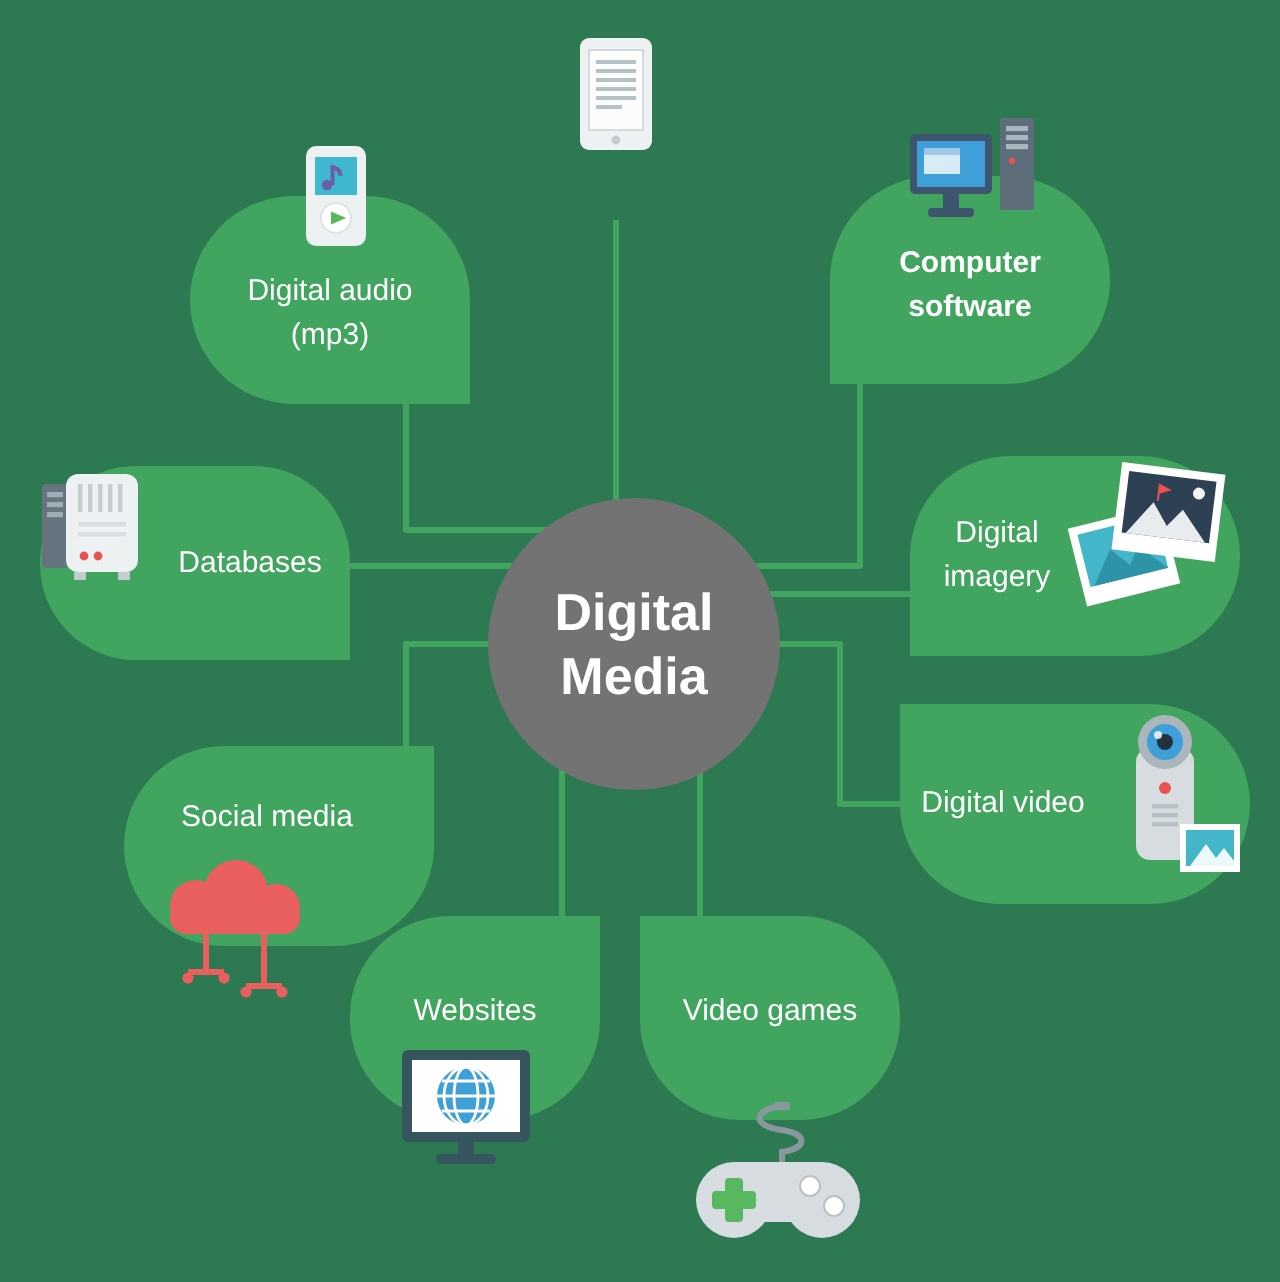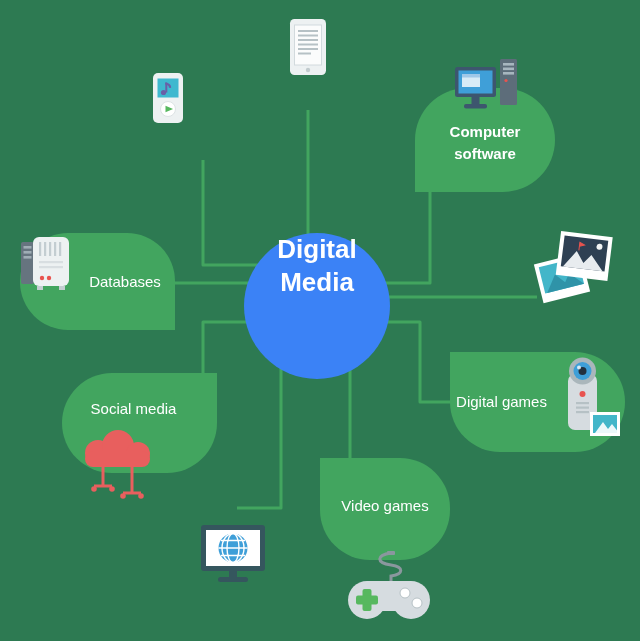--- a/index.html
+++ b/index.html
@@ -21,23 +21,23 @@
   .p-software{left:415px;top:88px;width:140px;height:104px;border-radius:52px 52px 52px 0;padding-top:6px;font-weight:bold;}
   .p-software .petal-label{max-width:90px;}
   .p-databases{left:20px;top:233px;width:155px;height:97px;border-radius:48px 48px 0 48px;padding-left:55px;}
   .p-imagery{left:455px;top:228px;width:165px;height:100px;border-radius:50px 50px 50px 0;padding-right:78px;}
   .p-imagery .petal-label{max-width:70px;}
   .p-video{left:450px;top:352px;width:175px;height:100px;border-radius:0 50px 50px 50px;padding-right:72px;}
   .p-social{left:62px;top:373px;width:155px;height:100px;border-radius:50px 0 50px 50px;padding-bottom:28px;padding-right:12px;}
   .p-websites{left:175px;top:458px;width:125px;height:102px;border-radius:50px 0 50px 50px;padding-bottom:6px;}
   .p-games{left:320px;top:458px;width:130px;height:102px;border-radius:0 50px 50px 50px;padding-bottom:6px;text-align:center;}
   .center-node{
-    position:absolute;left:244px;top:233px;width:146px;height:146px;
-    background:#3b82f6;border-radius:50%;color:#fff;
-    display:flex;align-items:flex-start;justify-content:center;text-align:center;
+    position:absolute;left:244px;top:249px;width:146px;height:146px;
+    background:#737373;border-radius:50%;color:#fff;
+    display:flex;align-items:center;justify-content:center;text-align:center;
   }
   .center-label{font-size:26px;font-weight:600;line-height:1.25;max-width:100px;}
   .ic{position:absolute;line-height:0;}
   .ic-audio{left:140px;top:72px;}
   .ic-ebooks{left:283px;top:18px;}
   .ic-computer{left:454px;top:58px;}
   .ic-databases{left:19px;top:233px;}
   .ic-photos{left:532px;top:230px;}
   .ic-camcorder{left:552px;top:356px;}
   .ic-social{left:70px;top:427px;}
@@ -56,31 +56,40 @@
       <polyline points="430,140 430,283 317,283"></polyline>
       <polyline points="97,283 317,283"></polyline>
       <polyline points="537,297 317,297"></polyline>
       <polyline points="538,402 420,402 420,322 317,322"></polyline>
       <polyline points="140,423 203,423 203,322 317,322"></polyline>
       <polyline points="237,508 281,508 281,322"></polyline>
       <polyline points="385,508 350,508 350,322"></polyline>
     </g>
   </svg>
 
+  <div class="petal p-audio">
+    <span class="petal-label">Digital audio (mp3)</span>
+  </div>
   <div class="petal p-software">
     <span class="petal-label">Computer software</span>
   </div>
   <div class="petal p-databases">
     <span class="petal-label">Databases</span>
   </div>
+  <div class="petal p-imagery">
+    <span class="petal-label">Digital imagery</span>
+  </div>
   <div class="petal p-video">
-    <span class="petal-label">Digital games</span>
+    <span class="petal-label">Digital video</span>
   </div>
   <div class="petal p-social">
     <span class="petal-label">Social media</span>
+  </div>
+  <div class="petal p-websites">
+    <span class="petal-label">Websites</span>
   </div>
   <div class="petal p-games">
     <span class="petal-label">Video games</span>
   </div>
 
   <div class="center-node">
     <span class="center-label">Digital Media</span>
   </div>
 
   <div class="ic ic-audio">

